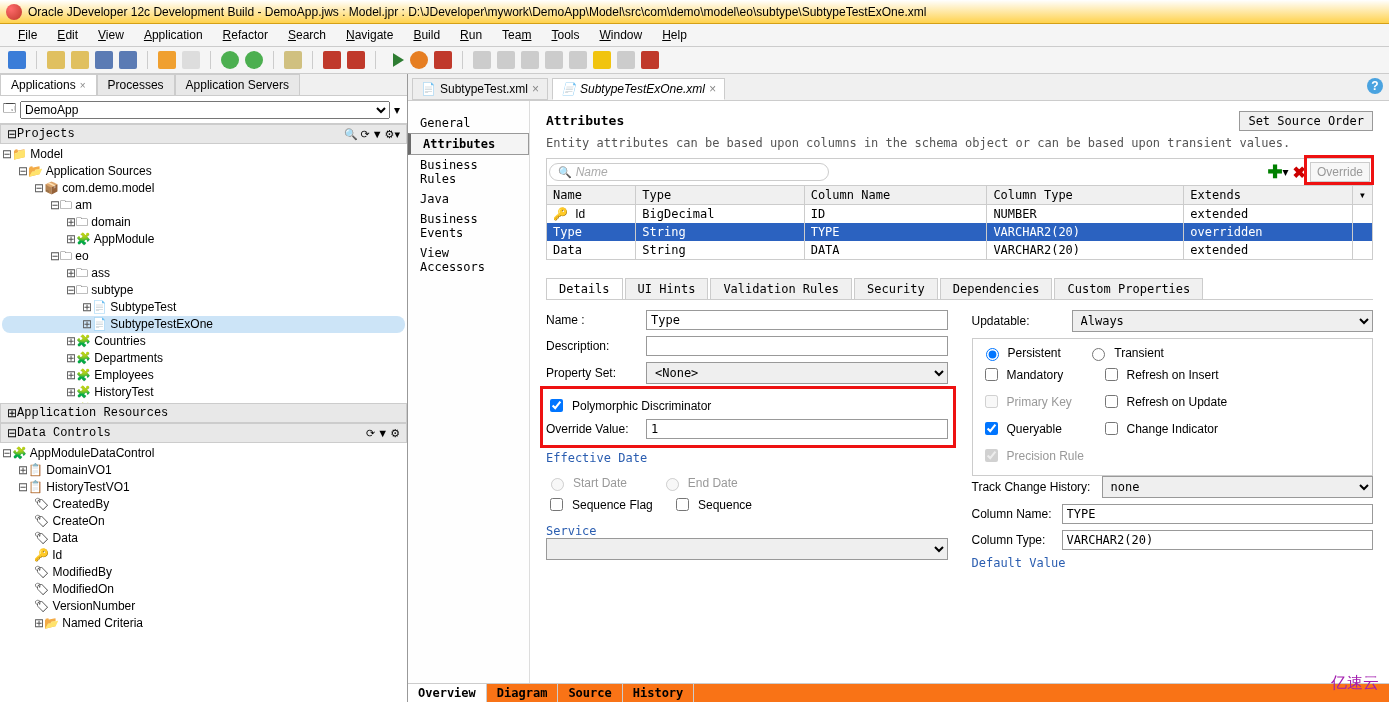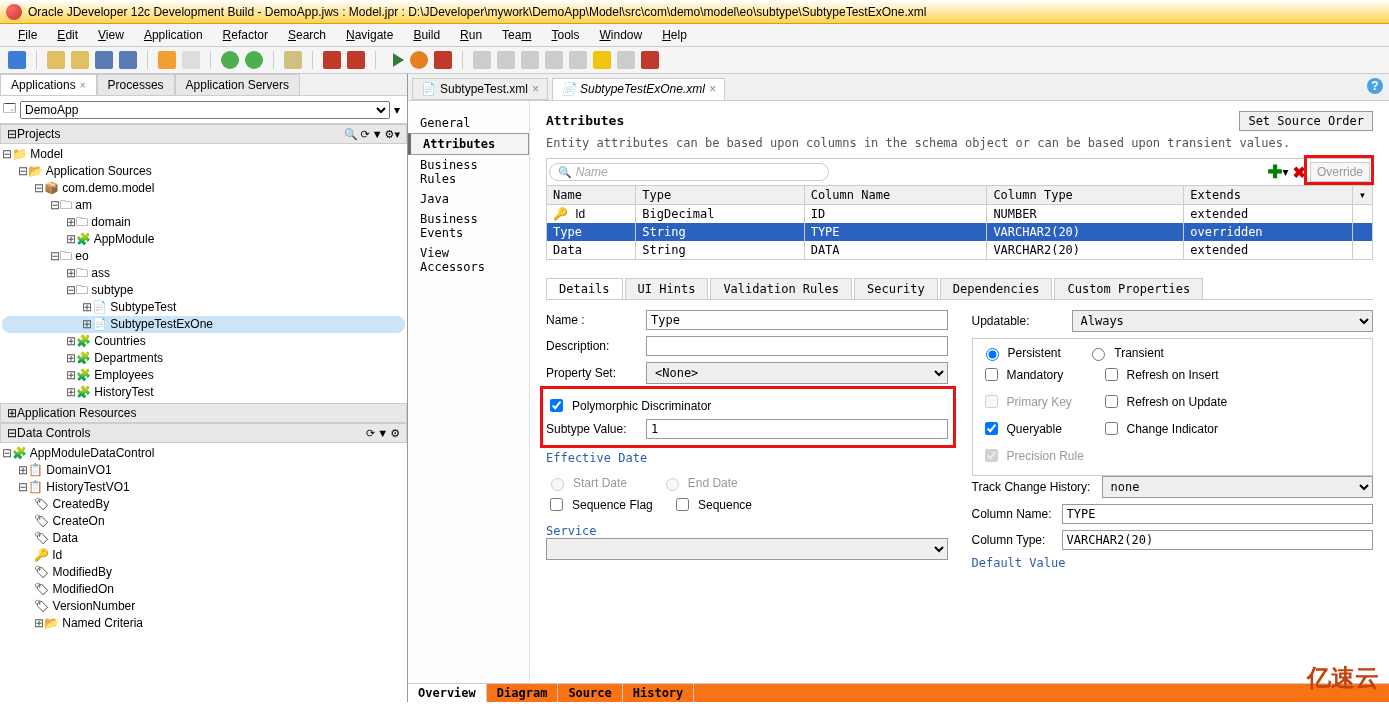--- a/index.html
+++ b/index.html
@@ -14,21 +14,21 @@
 .tb-sep { width: 1px; height: 18px; background: #ccc; margin: 0 4px; }
 .main { display: flex; height: calc(704px - 24px - 22px - 30px); }
 .left-pane { width: 408px; border-right: 1px solid #999; display: flex; flex-direction: column; background: #fff; overflow: hidden;}
 .panel-tabs { display: flex; background: #f0f0f0; border-bottom: 1px solid #ccc; }
 .panel-tab { padding: 3px 10px; border: 1px solid #ccc; border-bottom: none; background: #fff; margin-right: 0px; position: relative; }
 .panel-tab.inactive { background: #e8e8e8; }
 .panel-tab .x { color: #888; margin-left: 4px; font-size: 10px; }
 .app-combo { display: flex; align-items: center; padding: 3px; border-bottom: 1px solid #ccc; }
 .app-combo select { flex: 1; margin-left: 4px; }
 .section-header { background: #e8e8e8; border: 1px solid #ccc; padding: 2px 6px; display: flex; align-items: center; }
-.section-header .title { flex: 1; }
+.section-header .title { flex: 1; font-family: Liberation Mono, monospace; }
 .section-header .icons span { margin-left: 2px; font-size: 11px; }
 .tree { flex: 1; overflow: auto; padding: 2px; font-family: "SimSun", "Courier New", monospace; font-size: 12px;}
 .tree div { white-space: nowrap; line-height: 17px; }
 .tree .sel { background: #cce4f7; border-radius: 8px; }
 .tree .exp { display: inline-block; width: 10px; text-align: center; color: #555; }
 .right-pane { flex: 1; display: flex; flex-direction: column; }
 .editor-tabs { display: flex; background: #f0f0f0; padding: 4px 4px 0 4px; border-bottom: 1px solid #ccc; align-items:flex-end;}
 .ed-tab { padding: 3px 8px; border: 1px solid #ccc; background: #eee; margin-right: 4px; display: flex; align-items: center; gap: 4px;}
 .ed-tab.active { background: #fff; border-bottom: 1px solid #fff; font-style: italic;}
 .ed-tab .x { color: #888; }
@@ -61,21 +61,21 @@
 .form-row input[type=text], .form-row select { flex: 1; border: 1px solid #999; padding: 2px 4px; font-family: "SimSun", monospace;}
 .fieldset { border: 1px solid #ccc; padding: 6px 8px; margin-top: 4px;}
 .fieldset-legend { color: #2a5db0; font-family: "SimSun", monospace;}
 .chk-row { display: flex; align-items: center; gap: 6px; margin-bottom: 4px; font-family: "SimSun", monospace;}
 .chk-grid { display: grid; grid-template-columns: 110px 150px; gap: 4px 10px;}
 .bottom-tabs { display: flex; border-top: 1px solid #ccc; background: #f97316; font-weight: bold; }
 .bottom-tab { padding: 2px 10px; border-right: 1px solid #ccc; font-family: "SimSun", monospace;}
 .bottom-tab.active { background: #fff; }
 .help-icon { position: absolute; right: 6px; top: 4px; width: 16px; height: 16px; border-radius: 50%; background: #4aa3e0; color: #fff; text-align: center; line-height: 16px; font-weight: bold;}
 .set-source { position: absolute; right: 16px; top: 10px; border: 1px solid #999; padding: 2px 8px; background: #f0f0f0; font-family: "SimSun", monospace;}
-.watermark { position: fixed; right: 10px; bottom: 10px; color: #c2410c; font-size: 24px; font-weight: bold; pointer-events: none;}
+.watermark { position: fixed; right: 10px; bottom: 10px; color: #a21caf; font-size: 16px; font-weight: normal; pointer-events: none;}
 </style>
 </head>
 <body>
 
 <div class="titlebar">
   <span class="icon"></span>
   <span>Oracle JDeveloper 12c Development Build - DemoApp.jws : Model.jpr : D:\JDeveloper\mywork\DemoApp\Model\src\com\demo\model\eo\subtype\SubtypeTestExOne.xml</span>
 </div>
 
 <div class="menubar">
@@ -280,21 +280,21 @@
                 <label>Property Set:</label>
                 <select><option>&lt;None&gt;</option></select>
               </div>
             <div style="position:relative;padding:6px 0">
               <div class="highlight-red" style="left:-6px;top:-4px;right:-8px;height:62px"></div>
               <div class="chk-row">
                   <input type="checkbox" checked="" style="">
                   <span>Polymorphic Discriminator</span>
                 </div>
               <div class="form-row">
-                  <label>Subtype Value:</label>
+                  <label>Override Value:</label>
                   <input type="text" value="1" style="">
                 </div>
             </div>
             <div class="fieldset-legend">Effective Date</div>
             <div class="fieldset" style="border:none;padding-left:0">
               <div class="chk-row" style="color:#999"><input type="radio" disabled="" style=""><span>Start Date</span> &nbsp;&nbsp;&nbsp; <input type="radio" disabled="" style=""><span>End Date</span></div>
               <div class="chk-row"><input type="checkbox" style=""><span>Sequence Flag</span> &nbsp; <input type="checkbox" style=""><span>Sequence</span></div>
             </div>
             <div class="fieldset-legend">Service</div>
             <div class="form-row">

